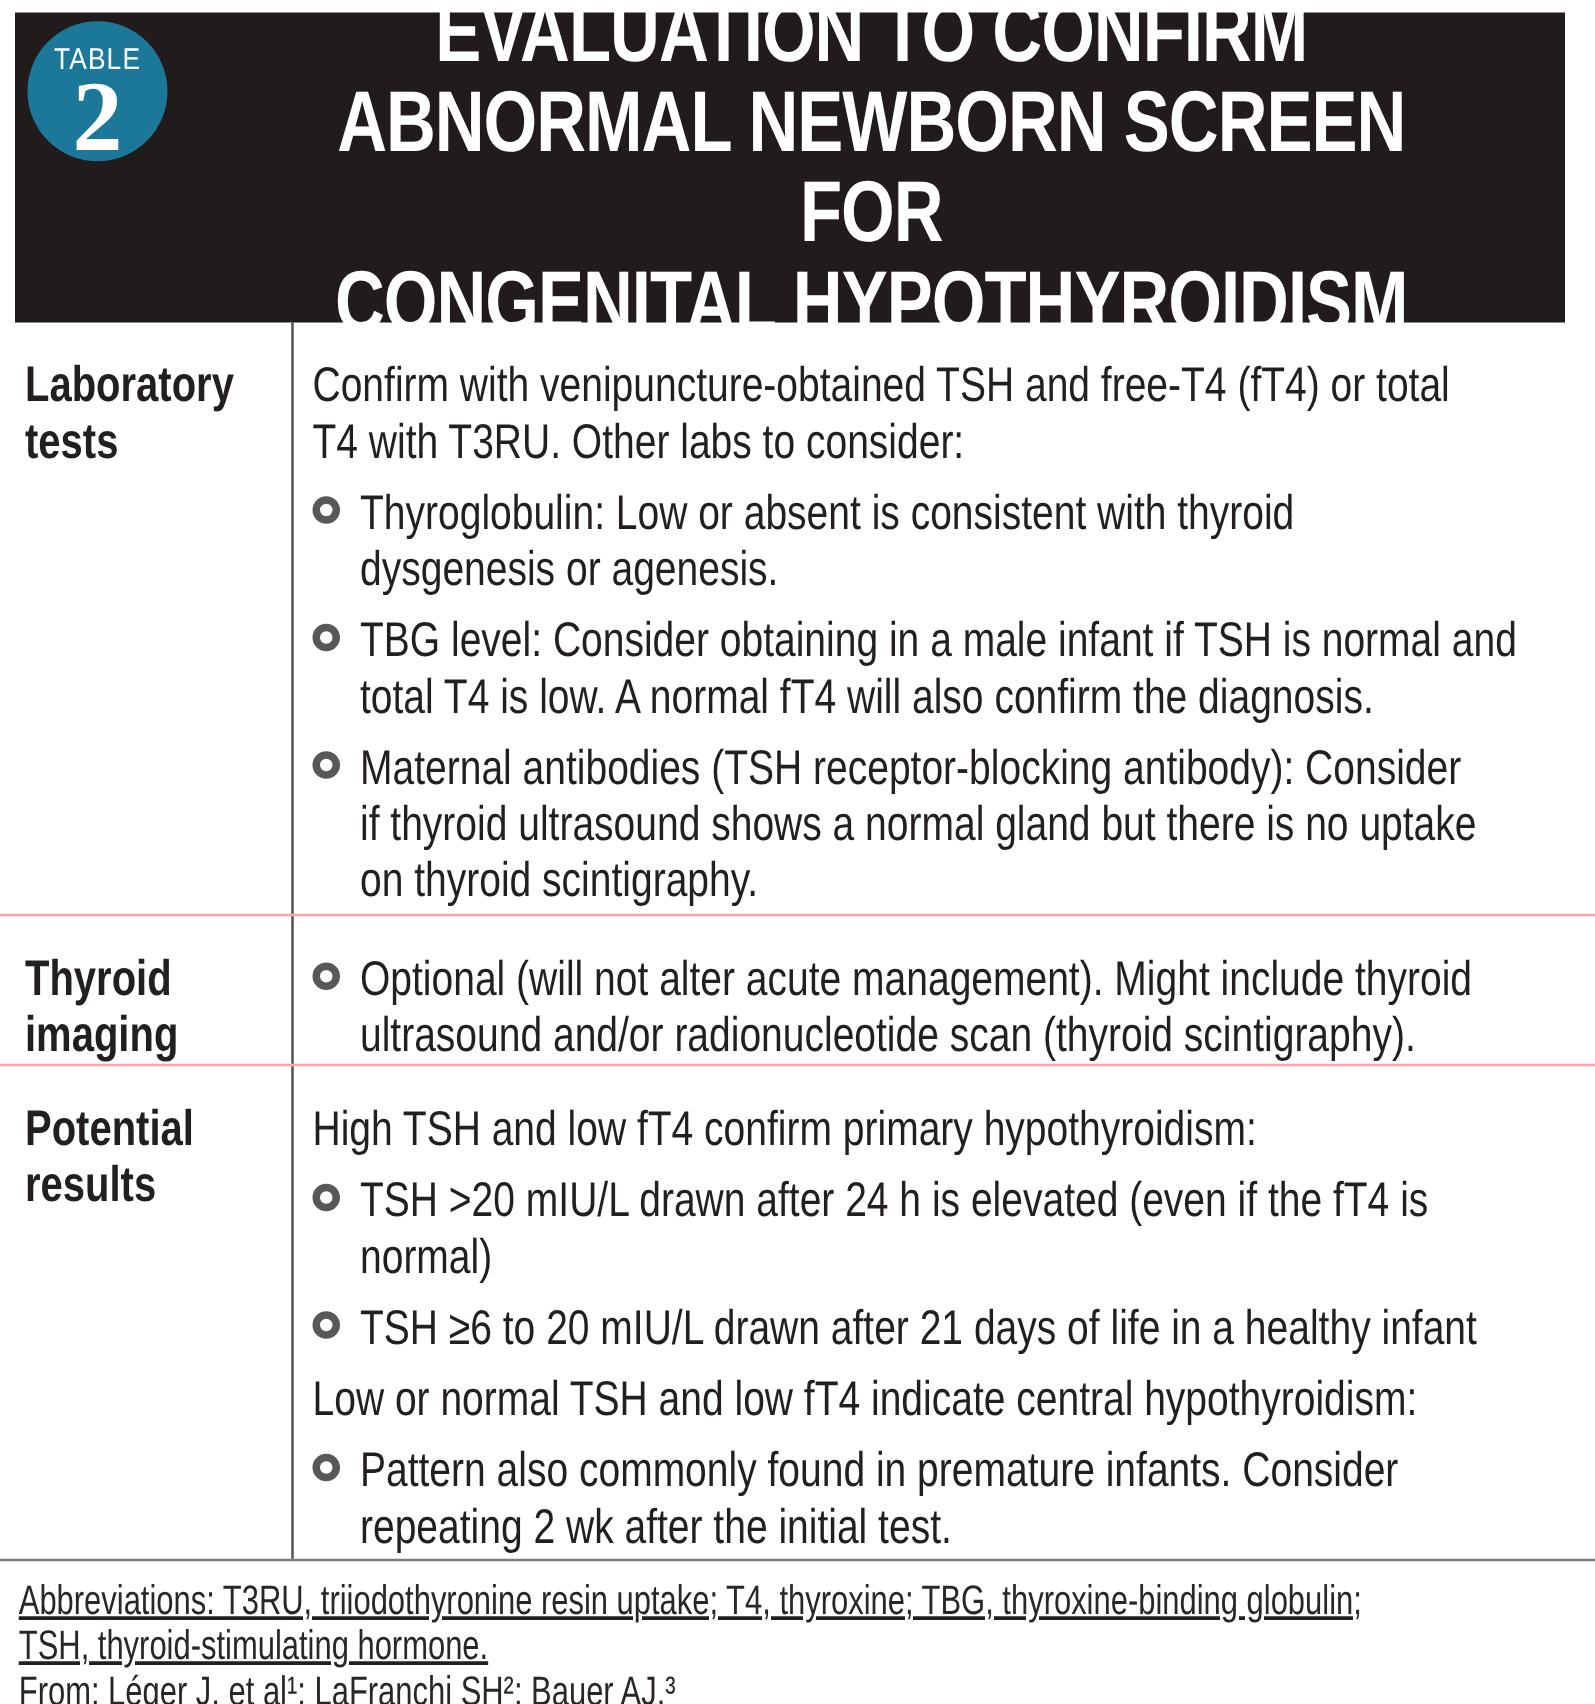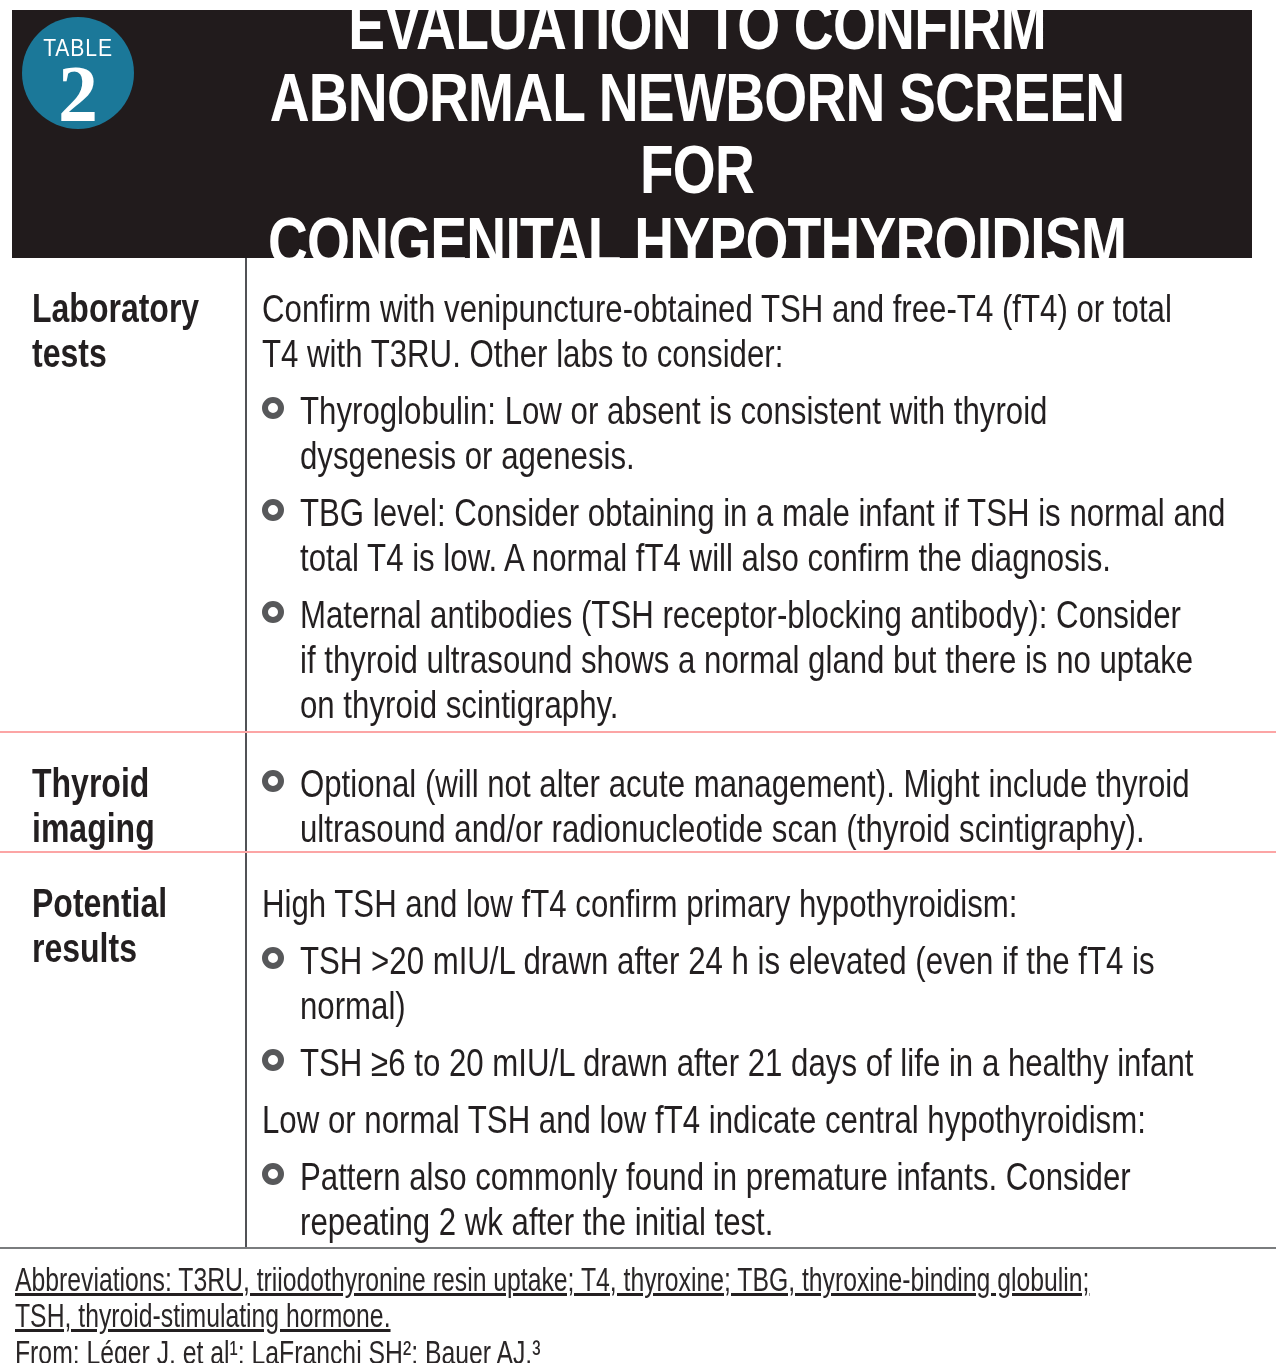--- a/index.html
+++ b/index.html
@@ -61,21 +61,20 @@
     white-space: pre-line;
     transform: scaleX(0.8);
     letter-spacing: -1px;
   }
 
   
   .trow {
     display: grid;
     grid-template-columns: 233px 1fr;
     box-sizing: border-box;
-    padding-left: 12px;
   }
   .trow + .trow { border-top: 2px solid #fca5a5; }
   .r1 { height: 473px; }
   .r2 { height: 120px; }
   .r3 { height: 396px; }
 
   .label-cell {
     padding: 28px 0 0 20px;
     box-sizing: border-box;
   }

